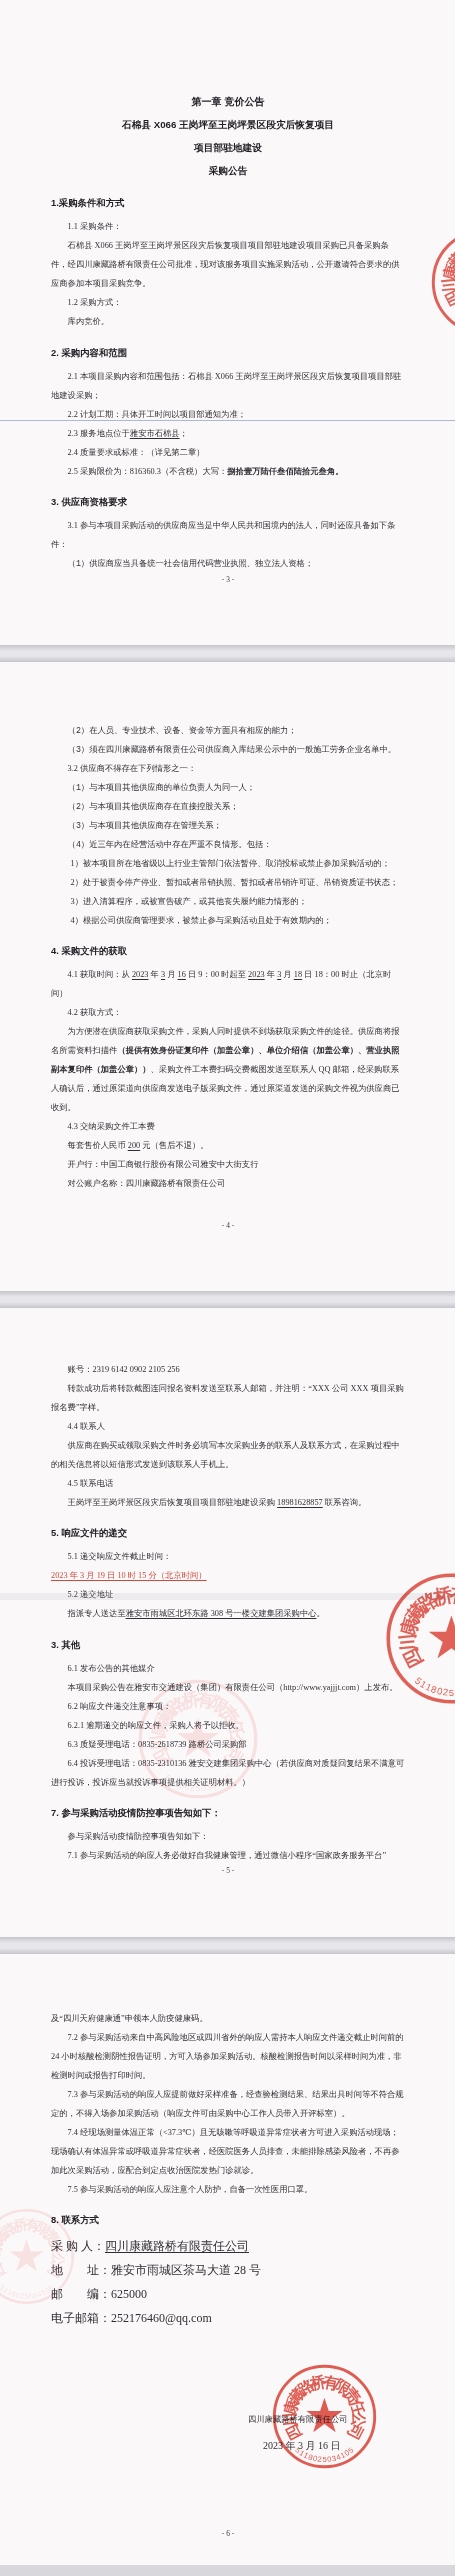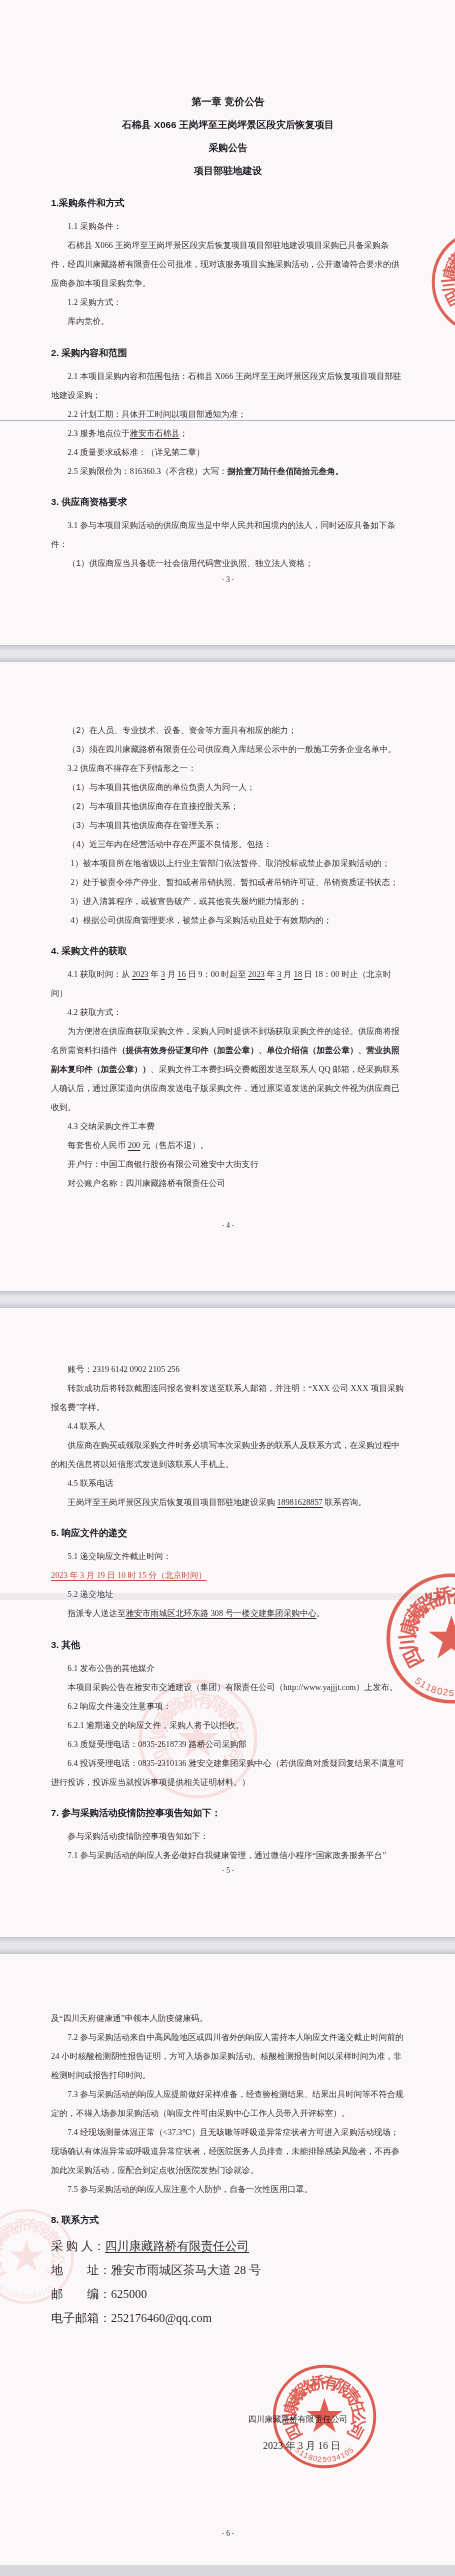--- a/index.html
+++ b/index.html
@@ -51,22 +51,22 @@
 </style>
 </head>
 <body>
 
 <div class="doc">
 
   <div class="page" id="page1">
     <div class="content">
         <div class="blk chapter"><span>第一章  竞价公告</span></div>
         <div class="blk title"><span>石棉县 X066 王岗坪至王岗坪景区段灾后恢复项目</span></div>
+        <div class="blk title"><span>项目部驻地建设</span></div>
         <div class="blk title"><span>采购公告</span></div>
-        <div class="blk title"><span>项目部驻地建设</span></div>
         <div class="blk h"><span>1.采购条件和方式</span></div>
         <div class="blk p"><span>1.1 采购条件：</span></div>
         <div class="blk p"><span>石棉县 X066 王岗坪至王岗坪景区段灾后恢复项目项目部驻地建设项目采购已具备采购条件，经四川康藏路桥有限责任公司批准，现对该服务项目实施采购活动，公开邀请符合要求的供应商参加本项目采购竞争。</span></div>
         <div class="blk p"><span>1.2 采购方式：</span></div>
         <div class="blk p"><span>库内竞价。</span></div>
         <div class="blk h"><span>2. 采购内容和范围</span></div>
         <div class="blk p"><span>2.1 本项目采购内容和范围包括：石棉县 X066 王岗坪至王岗坪景区段灾后恢复项目项目部驻地建设采购；</span></div>
         <div class="blk p"><span>2.2 计划工期：具体开工时间以项目部通知为准；</span></div>
         <div class="blk p"><span>2.3 服务地点位于</span><span class="u">雅安市石棉县</span><span>；</span></div>
         <div class="blk p"><span>2.4 质量要求或标准：（详见第二章）</span></div>

